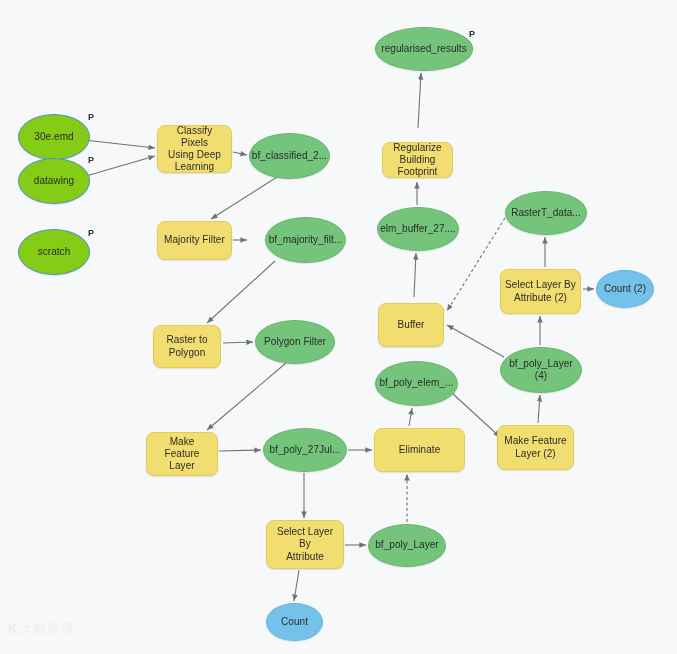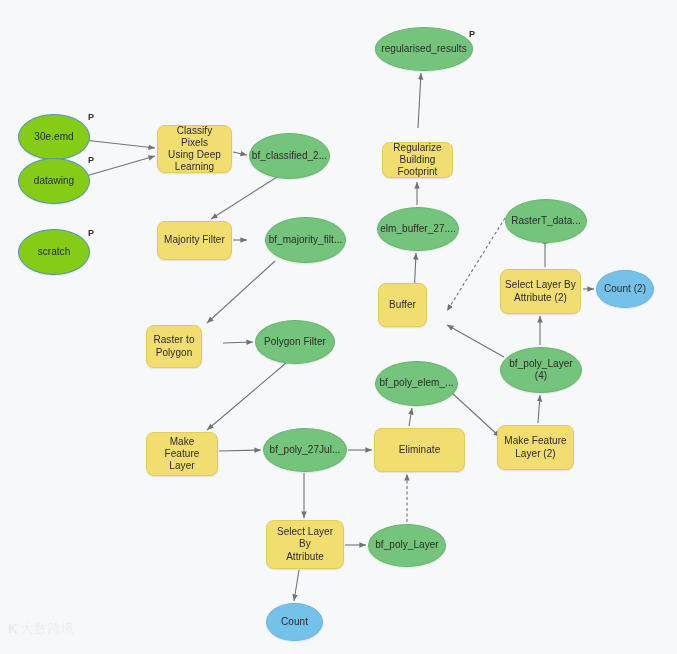--- a/index.html
+++ b/index.html
@@ -134,41 +134,41 @@
   <div id="nodes-group">
       <div class="node data-blue" style="left: 18px; top: 114px; width: 72px; height: 46px;">30e.emd</div>
       <div class="node data-blue" style="left: 18px; top: 158px; width: 72px; height: 46px; text-align: right;">datawing</div>
       <div class="node data-blue" style="left: 18px; top: 229px; width: 72px; height: 46px;">scratch</div>
       <div class="node tool" style="left: 157px; top: 125px; width: 75px; height: 48px;">Classify Pixels
 Using Deep
 Learning</div>
       <div class="node data-green" style="left: 249px; top: 133px; width: 81px; height: 46px;">bf_classified_2...</div>
       <div class="node tool" style="left: 157px; top: 221px; width: 75px; height: 39px;">Majority Filter</div>
       <div class="node data-green" style="left: 265px; top: 217px; width: 81px; height: 46px;">bf_majority_filt...</div>
-      <div class="node tool" style="left: 146px; top: 325px; width: 56px; height: 43px;">Raster to
+      <div class="node tool" style="left: 153px; top: 325px; width: 68px; height: 43px;">Raster to
 Polygon</div>
       <div class="node data-green" style="left: 255px; top: 320px; width: 80px; height: 44px;">Polygon Filter</div>
       <div class="node tool" style="left: 146px; top: 432px; width: 72px; height: 44px;">Make Feature
 Layer</div>
       <div class="node data-green" style="left: 263px; top: 428px; width: 84px; height: 44px;">bf_poly_27Jul...</div>
       <div class="node tool" style="left: 266px; top: 520px; width: 78px; height: 49px;">Select Layer By
 Attribute</div>
       <div class="node data-lightblue" style="left: 266px; top: 603px; width: 57px; height: 38px;">Count</div>
       <div class="node data-green" style="left: 368px; top: 524px; width: 78px; height: 43px;">bf_poly_Layer</div>
       <div class="node tool" style="left: 374px; top: 428px; width: 91px; height: 44px;">Eliminate</div>
       <div class="node data-green" style="left: 375px; top: 361px; width: 83px; height: 45px;">bf_poly_elem_...</div>
       <div class="node tool" style="left: 497px; top: 425px; width: 77px; height: 45px;">Make Feature
 Layer (2)</div>
       <div class="node data-green" style="left: 500px; top: 347px; width: 82px; height: 46px;">bf_poly_Layer
 (4)</div>
-      <div class="node tool" style="left: 378px; top: 283px; width: 49px; height: 44px;">Buffer</div>
+      <div class="node tool" style="left: 378px; top: 303px; width: 66px; height: 44px;">Buffer</div>
       <div class="node tool" style="left: 500px; top: 269px; width: 81px; height: 45px;">Select Layer By
 Attribute (2)</div>
       <div class="node data-lightblue" style="left: 596px; top: 270px; width: 58px; height: 38px;">Count (2)</div>
-      <div class="node data-green" style="left: 505px; top: 199px; width: 82px; height: 44px;">RasterT_data...</div>
+      <div class="node data-green" style="left: 505px; top: 191px; width: 82px; height: 44px;">RasterT_data...</div>
       <div class="node data-green" style="left: 377px; top: 207px; width: 82px; height: 44px;">elm_buffer_27....</div>
       <div class="node tool" style="left: 382px; top: 130px; width: 71px; height: 36px; margin-top: 12px;">Regularize
 Building
 Footprint</div>
       <div class="node data-green" style="left: 375px; top: 27px; width: 98px; height: 44px;">regularised_results</div>
     </div>
   <div id="badges-group">
       <span class="pbadge" style="left: 88px; top: 112px;">P</span>
       <span class="pbadge" style="left: 88px; top: 155px;">P</span>
       <span class="pbadge" style="left: 88px; top: 228px;">P</span>

